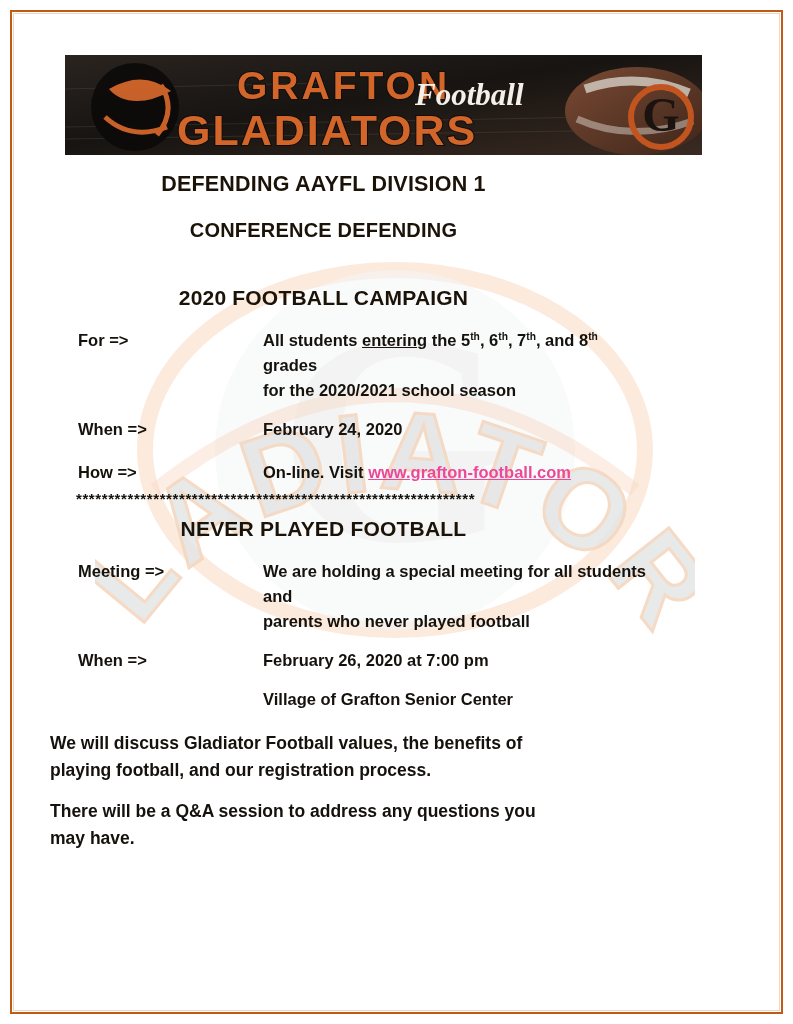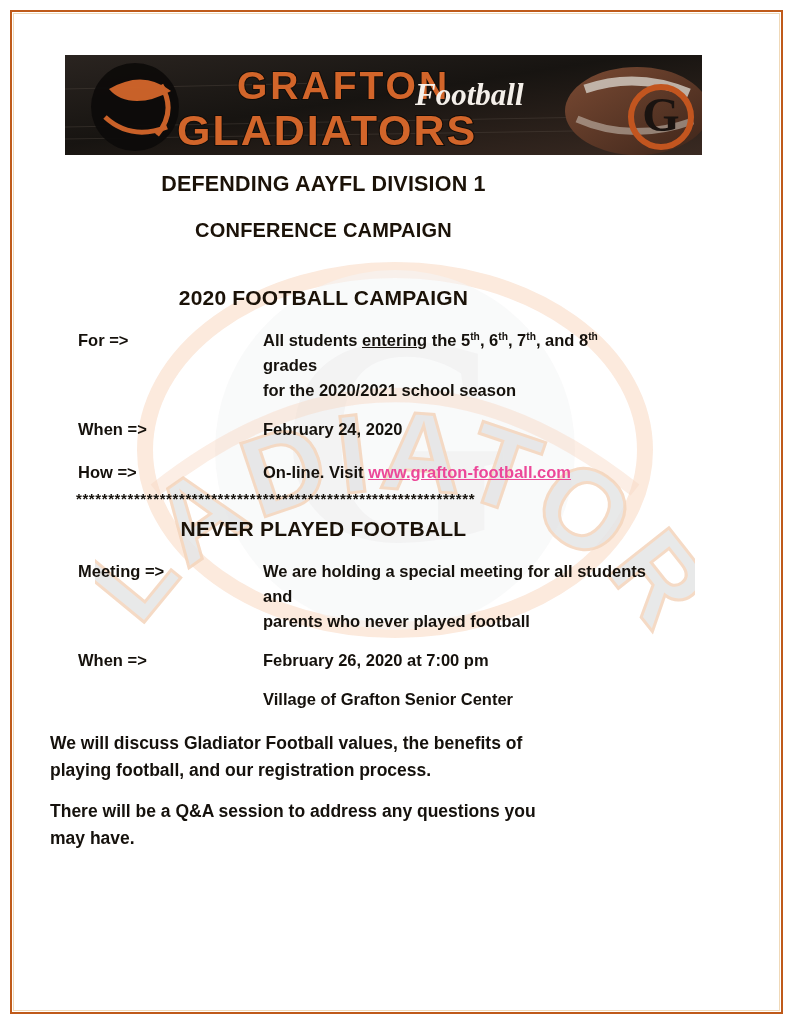--- a/index.html
+++ b/index.html
@@ -218,21 +218,21 @@
   </div>
 
   <div id="page-border"></div>
   <div id="page-border-inner"></div>
 
   <div id="content">
     <div style="height:172px"></div>
 
     <div class="h-center h1">DEFENDING AAYFL DIVISION 1</div>
     <div class="spacer-22"></div>
-    <div class="h-center h2">CONFERENCE CAMPAIGN</div>
+    <div class="h-center h2">CONFERENCE DEFENDING</div>
     <div class="spacer-22"></div>
     <div class="spacer-22"></div>
     <div class="h-center h3">2020 FOOTBALL CAMPAIGN</div>
 
     <div class="spacer-18"></div>
 
     <div class="rowline">
       <span class="lbl">For =&gt;</span>
       <span class="val">
         <span class="valline"><span>All students </span><span class="u">entering</span><span> the 5</span><sup>th</sup><span>, 6</span><sup>th</sup><span>, 7</span><sup>th</sup><span>, and 8</span><sup>th</sup><span> grades</span></span>

